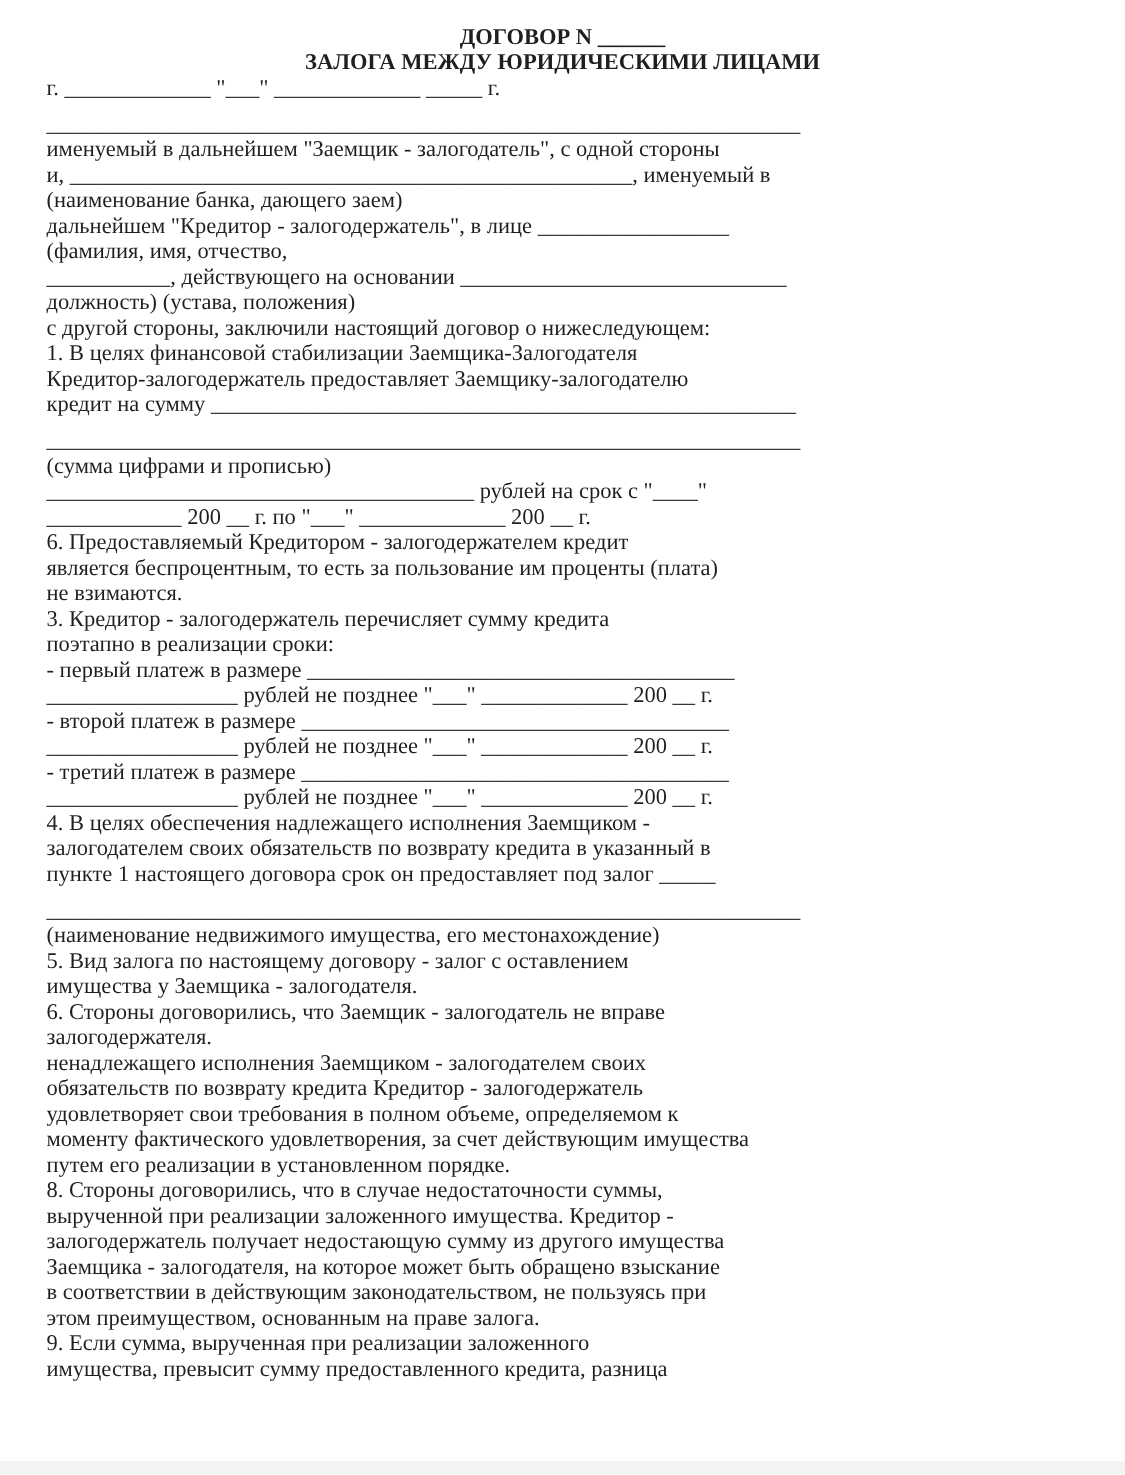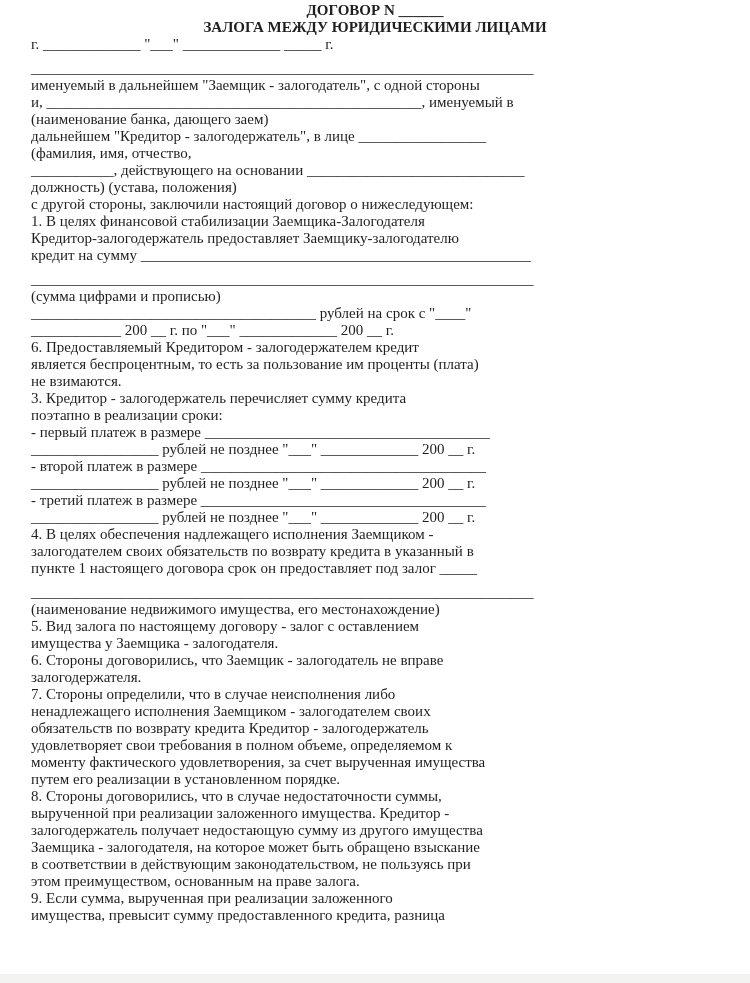--- a/index.html
+++ b/index.html
@@ -10,21 +10,21 @@
   .page {
     position: relative;
     width: 750px;
     height: 983px;
     background: #ffffff;
     overflow: hidden;
     font-family: "Liberation Serif", "DejaVu Serif", serif;
     color: #1f1f1f;
   }
   .doc {
-    padding-top: 2px;
+    padding-top: 17px;
   }
   .line {
     white-space: pre;
     font-size: 15px;
     line-height: 17px;
     padding-left: 31px;
   }
   .line.title {
     font-weight: bold;
     text-align: center;
@@ -82,25 +82,24 @@
       <div class="line">4. В целях обеспечения надлежащего исполнения Заемщиком -</div>
       <div class="line">залогодателем своих обязательств по возврату кредита в указанный в</div>
       <div class="line">пункте 1 настоящего договора срок он предоставляет под залог _____</div>
       <div class="blank"></div>
       <div class="line">___________________________________________________________________</div>
       <div class="line">(наименование недвижимого имущества, его местонахождение)</div>
       <div class="line">5. Вид залога по настоящему договору - залог с оставлением</div>
       <div class="line">имущества у Заемщика - залогодателя.</div>
       <div class="line">6. Стороны договорились, что Заемщик - залогодатель не вправе</div>
       <div class="line">залогодержателя.</div>
-      <div class="line">7. Стороны определили, что в случае неисполнения либо</div>
       <div class="line">ненадлежащего исполнения Заемщиком - залогодателем своих</div>
       <div class="line">обязательств по возврату кредита Кредитор - залогодержатель</div>
       <div class="line">удовлетворяет свои требования в полном объеме, определяемом к</div>
-      <div class="line">моменту фактического удовлетворения, за счет вырученная имущества</div>
+      <div class="line">моменту фактического удовлетворения, за счет действующим имущества</div>
       <div class="line">путем его реализации в установленном порядке.</div>
       <div class="line">8. Стороны договорились, что в случае недостаточности суммы,</div>
       <div class="line">вырученной при реализации заложенного имущества. Кредитор -</div>
       <div class="line">залогодержатель получает недостающую сумму из другого имущества</div>
       <div class="line">Заемщика - залогодателя, на которое может быть обращено взыскание</div>
       <div class="line">в соответствии в действующим законодательством, не пользуясь при</div>
       <div class="line">этом преимуществом, основанным на праве залога.</div>
       <div class="line">9. Если сумма, вырученная при реализации заложенного</div>
       <div class="line">имущества, превысит сумму предоставленного кредита, разница</div>
     </div>

